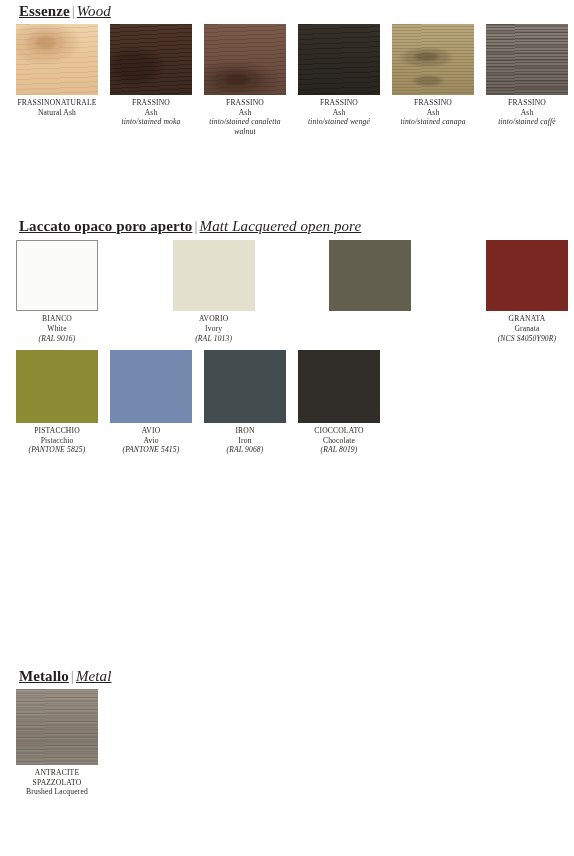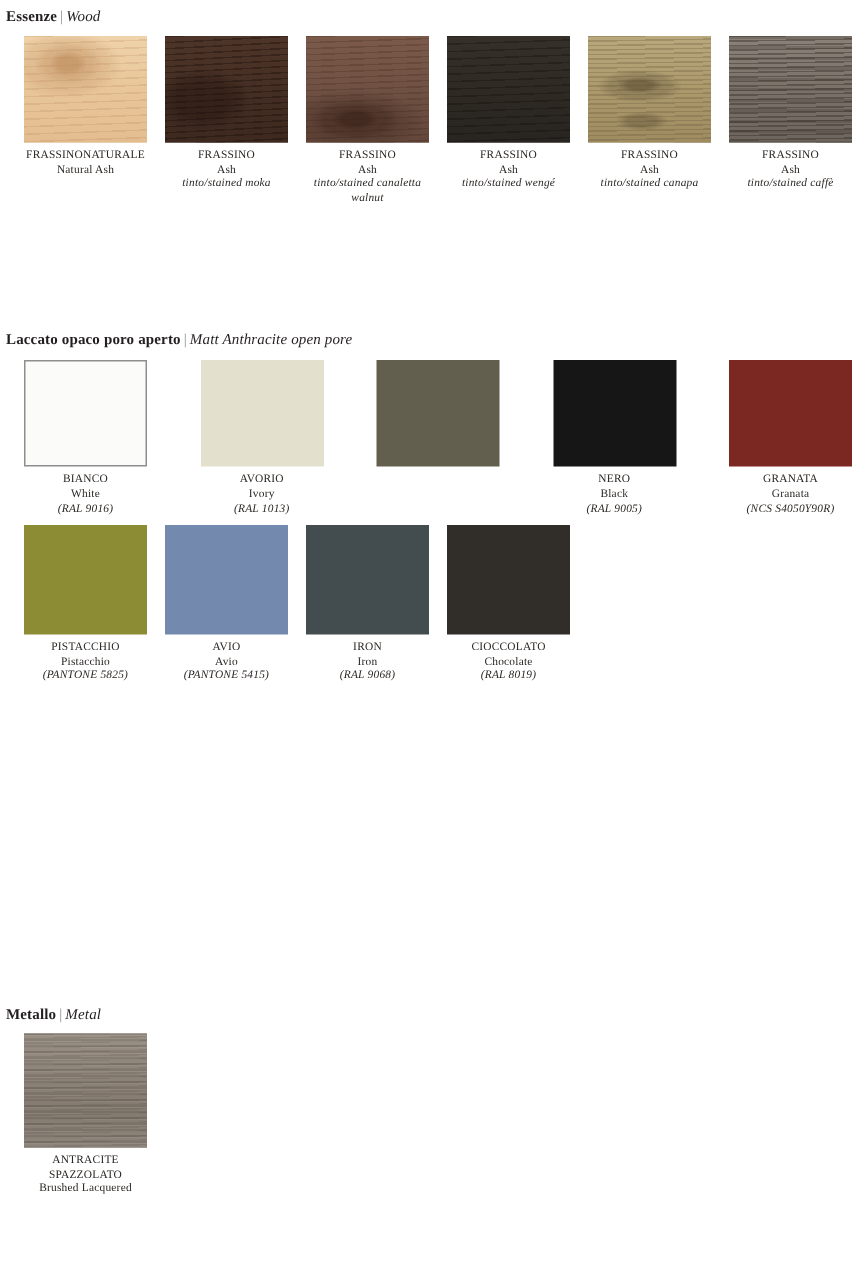--- a/index.html
+++ b/index.html
@@ -12,25 +12,26 @@
     font-family: "Liberation Serif", serif;
     color: #231f20;
     overflow: hidden;
     position: relative;
   }
 
   .page { width: 574px; height: 856px; position: relative; }
 
   
   .section-head {
-    font-size: 10px;
+    font-size: 15px;
     line-height: 13px;
-    padding-left: 4px;
+    padding-left: 19px;
     white-space: nowrap;
     letter-spacing: .1px;
+    text-decoration: underline;
   }
   .section-head .it-name { font-weight: bold; font-family: "Liberation Serif", serif; }
   .section-head .sep { color: #8a8f94; font-weight: normal; padding: 0 2px; }
   .section-head .en-name { font-style: italic; font-weight: normal; }
 
   
   .row { display: flex; padding-left: 16px; }
   .cell { width: 88px; margin-right: 6px; }
   .cell:last-child { margin-right: 0; }
 
@@ -187,21 +188,21 @@
         <span class="ln-note">tinto/stained caffè</span>
       </div>
     </div>
 
   </div>
 
   <div class="gap-essenze"></div>
 
   <div class="head-lacc">
     <div class="section-head">
-      <span class="it-name">Laccato opaco poro aperto</span><span class="sep">|</span><span class="en-name">Matt Anthracite open pore</span>
+      <span class="it-name">Laccato opaco poro aperto</span><span class="sep">|</span><span class="en-name">Matt Lacquered open pore</span>
     </div>
   </div>
 
   <div class="row" style="padding-top:7px;justify-content:space-between;">
 
     <div class="cell">
       <span class="chip bordered" style="background:#FBFBF9;width:82px;height:71px;"></span>
       <div class="caption">
         <span class="ln-code">BIANCO</span>
         <span class="ln-en">White</span>
@@ -216,28 +217,20 @@
         <span class="ln-en">Ivory</span>
         <span class="ln-note">(RAL 1013)</span>
       </div>
     </div>
 
     <div class="cell">
       <span class="chip" style="background:#635F4E;"></span>
     </div>
 
 
-    <div class="cell">
-      <span class="chip" style="background:#161616;"></span>
-      <div class="caption">
-        <span class="ln-code">NERO</span>
-        <span class="ln-en">Black</span>
-        <span class="ln-note">(RAL 9005)</span>
-      </div>
-    </div>
 
     <div class="cell">
       <span class="chip" style="background:#7A2821;"></span>
       <div class="caption">
         <span class="ln-code">GRANATA</span>
         <span class="ln-en">Granata</span>
         <span class="ln-note">(NCS S4050Y90R)</span>
       </div>
     </div>
 

